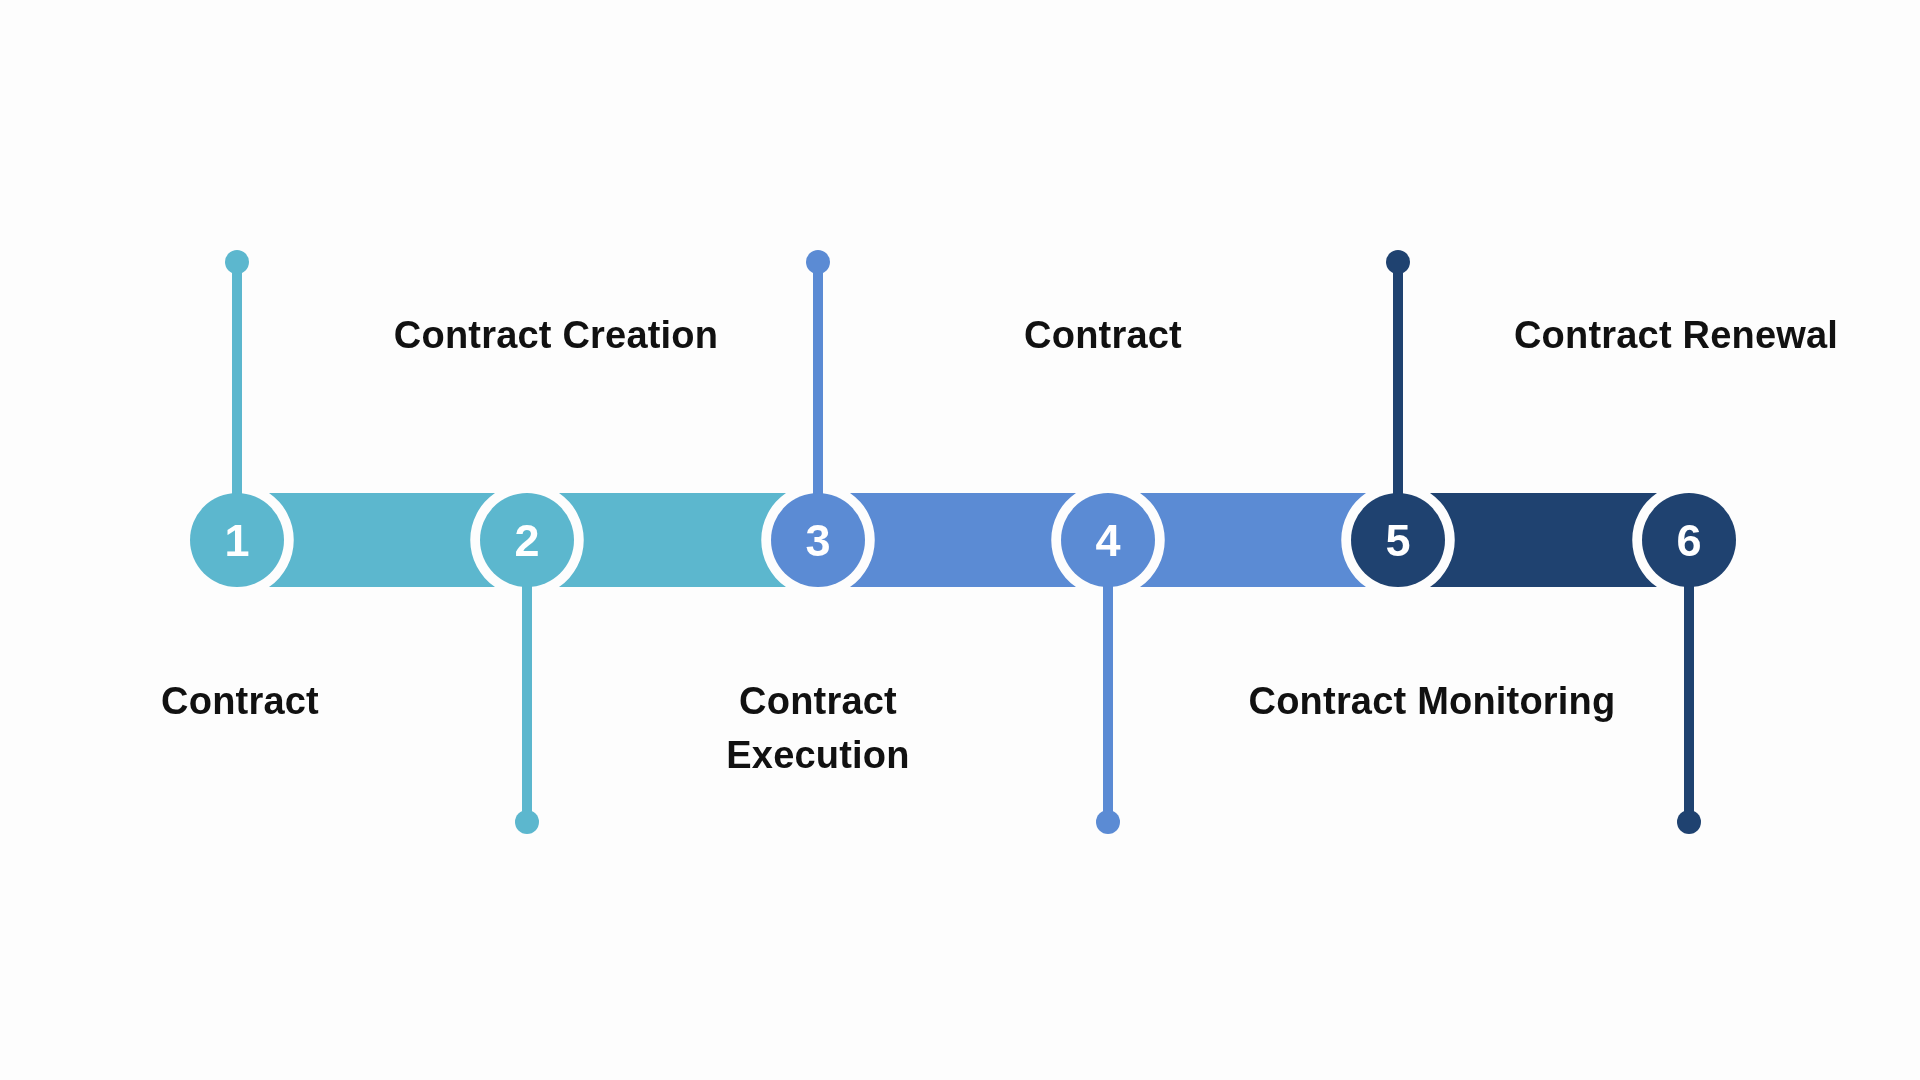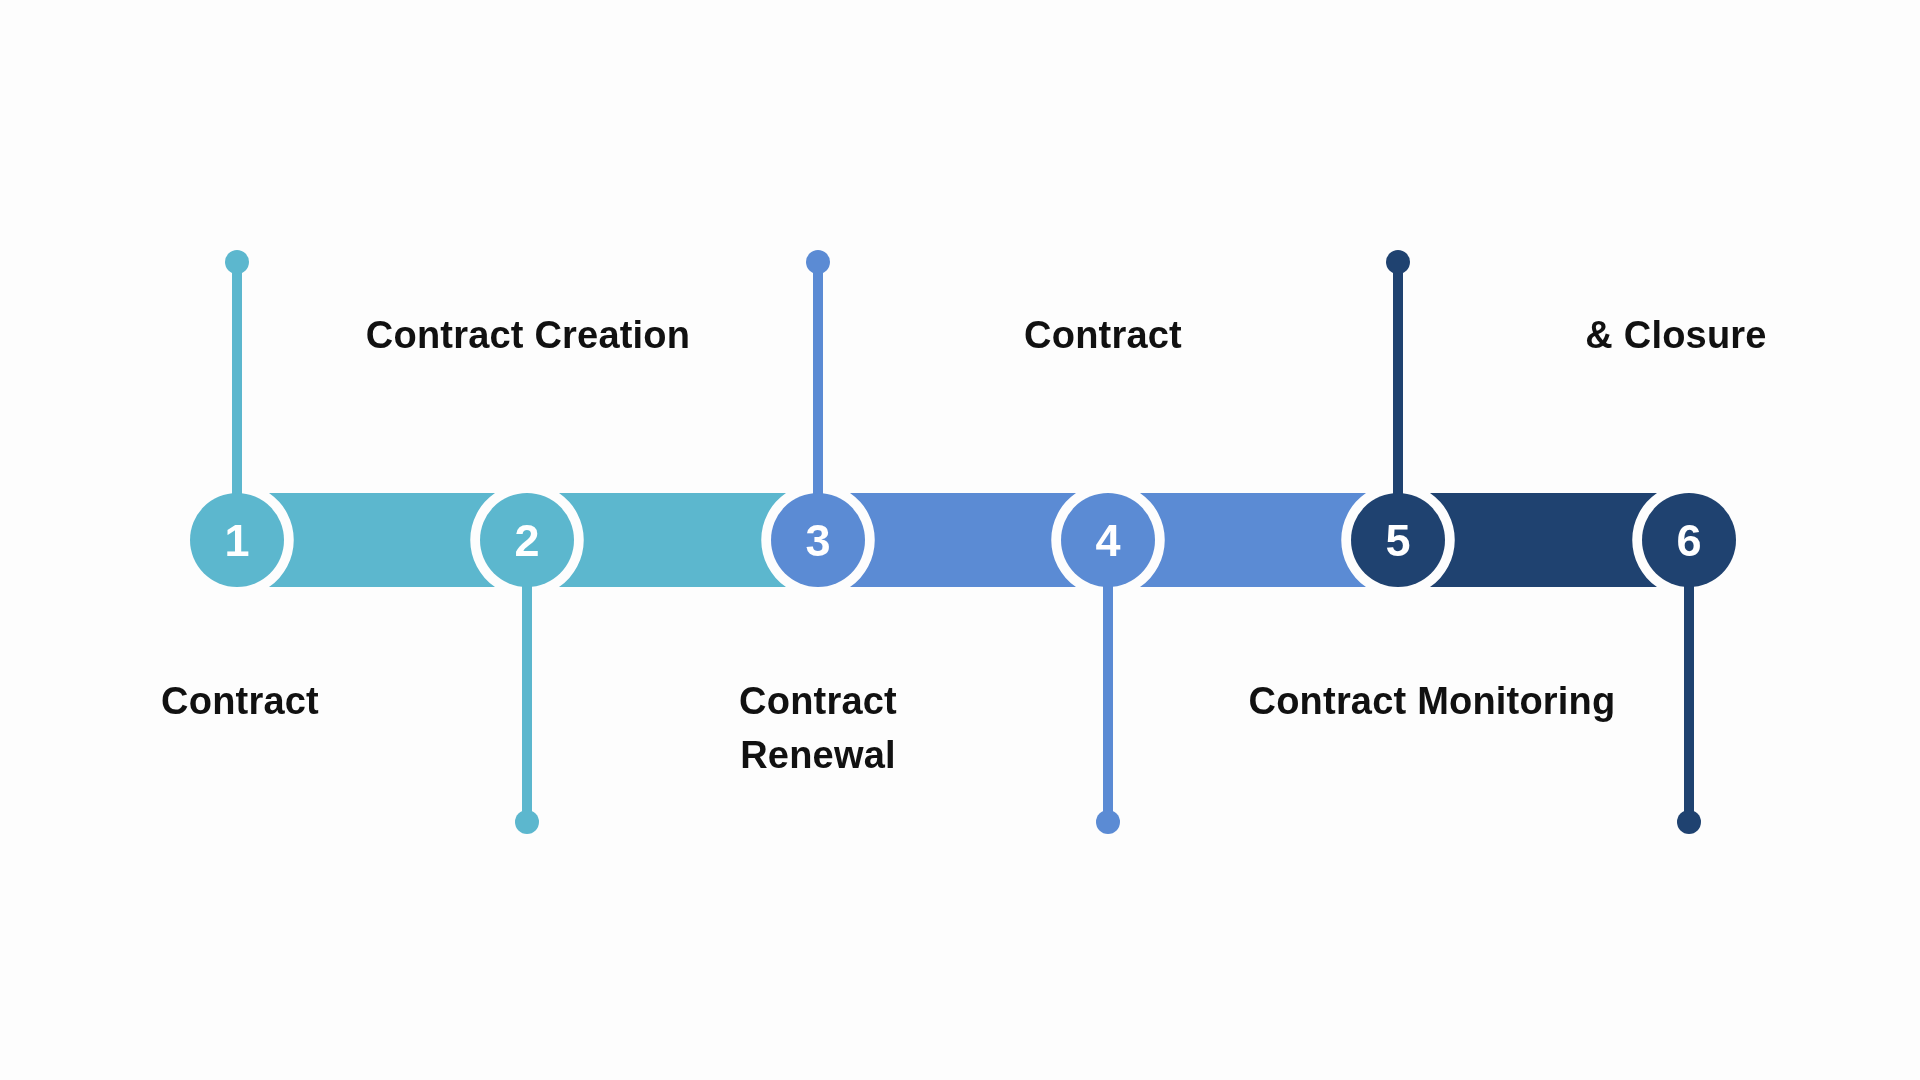--- a/index.html
+++ b/index.html
@@ -27,21 +27,21 @@
     font-weight: 700;
     font-size: 38px;
     line-height: 54px;
     color: #111111;
     white-space: nowrap;
     letter-spacing: 0.2px;
   }
   .label-above { top: 308px; }
   .label-below { top: 674px; }
   .lbl-1 { left: 240px; }
-  .lbl-2 { left: 528px; }
+  .lbl-2 { left: 556px; }
   .lbl-3 { left: 818px; }
   .lbl-4 { left: 1103px; }
   .lbl-5 { left: 1432px; }
   .lbl-6 { left: 1676px; }
   .step-number {
     font-family: "Liberation Sans", sans-serif;
     font-weight: 700;
     font-size: 45px;
   }
 </style>
@@ -99,25 +99,25 @@
   </svg>
 
   <div class="step-label label-below lbl-1">
     <div>Contract</div>
   </div>
   <div class="step-label label-above lbl-2">
     <div>Contract Creation</div>
   </div>
   <div class="step-label label-below lbl-3">
     <div>Contract</div>
-    <div>Renewal</div>
+    <div>Execution</div>
   </div>
   <div class="step-label label-above lbl-4">
     <div>Contract</div>
   </div>
   <div class="step-label label-below lbl-5">
     <div>Contract Monitoring</div>
   </div>
   <div class="step-label label-above lbl-6">
-    <div>&amp; Closure</div>
+    <div>Contract Renewal</div>
   </div>
 
 </div>
 
 </body></html>

